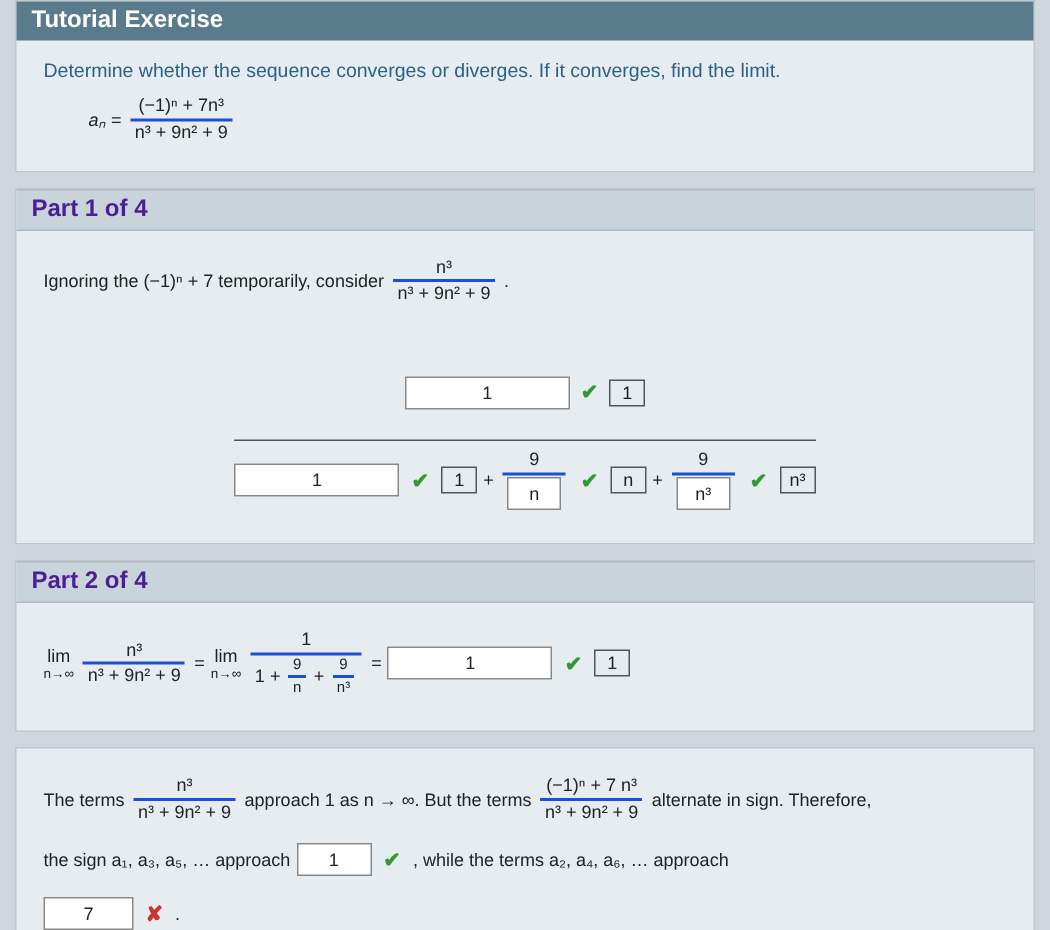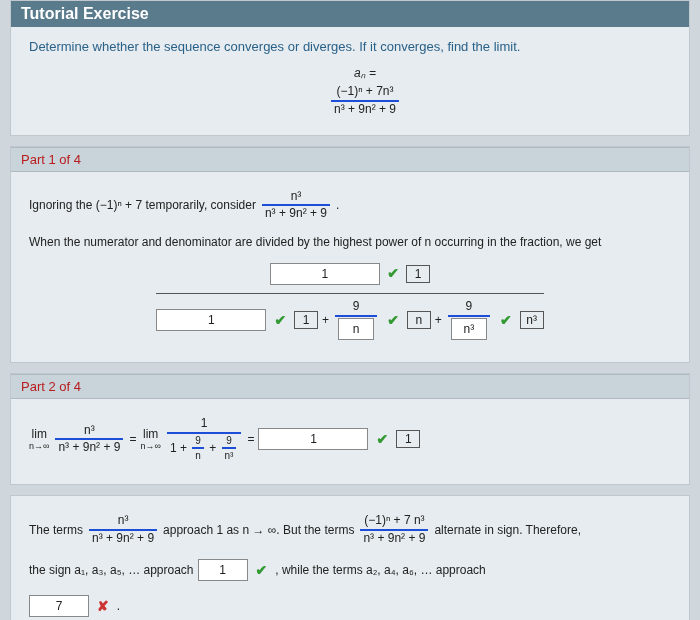--- a/index.html
+++ b/index.html
@@ -41,24 +41,24 @@
     display: inline-block;
     vertical-align: middle;
     text-align: center;
     line-height: 1.15;
     margin: 0 2px;
   }
   .frac .num { display: block; border-bottom: 2px solid #1d4ed8; padding: 0 3px 1px 3px; text-align: center; }
   .frac .den { display: block; padding: 1px 3px 0 3px; }
   .part-label {
     background: #c8d3da;
-    color: #b91c1c;
-    font-weight: normal;
+    color: #4c1d95;
+    font-weight: bold;
     padding: 4px 10px;
-    font-size: 13px;
+    font-size: 16px;
     border-top: 1px solid #b0bac0;
     border-bottom: 1px solid #b0bac0;
   }
   .part-body {
     padding: 12px 18px 16px 18px;
   }
   .row { display: flex; align-items: center; flex-wrap: wrap; gap: 4px; margin: 6px 0; }
   .inputbox {
     display: inline-block;
     background: #fff;
@@ -75,21 +75,21 @@
     border: 1px solid #555;
     padding: 1px 4px;
     background: #e6ecef;
     min-width: 14px;
     text-align: center;
   }
   .check { color: #339933; font-weight: bold; font-size: 14px; display: inline-block; padding: 0 4px; }
   .cross { color: #cc3333; font-weight: bold; font-size: 14px; display: inline-block; padding: 0 4px; }
   .fracbox { display: inline-block; text-align: center; vertical-align: middle; }
   .fracbox .top, .fracbox .bot { display: block; }
-  .fracbox .top { border-bottom: 1px solid #555; padding-bottom: 8px; margin-bottom: 2px; }
+  .fracbox .top { border-bottom: 1px solid #555; padding-bottom: 20px; margin-bottom: 2px; margin-top: 34px; }
   .btn {
     display: inline-block;
     border: 1px solid #6a8a5a;
     background: #d8e6cf;
     color: #2a4a1a;
     padding: 2px 8px;
     font-size: 11px;
     text-decoration: underline;
     cursor: pointer;
   }
@@ -98,41 +98,40 @@
 </style>
 </head>
 <body>
 
 <div class="page">
 
   <div class="section">
     <div class="section-header">Tutorial Exercise</div>
     <div class="section-body">
       <div class="prompt">Determine whether the sequence converges or diverges. If it converges, find the limit.</div>
-      <div class="row" style="padding-left:30px;flex-direction:column;">
+      <div class="row" style="padding-left:30px;">
         <span style="font-style:italic;">aₙ =</span>
         <span class="frac">
           <span class="num">(−1)ⁿ + 7n³</span>
           <span class="den">n³ + 9n² + 9</span>
         </span>
       </div>
     </div>
   </div>
 
   <div class="section">
     <div class="part-label">Part 1 of 4</div>
     <div class="part-body">
       <div class="row">
         <span>Ignoring the  (−1)ⁿ + 7  temporarily, consider</span>
         <span class="frac">
           <span class="num">n³</span>
           <span class="den">n³ + 9n² + 9</span>
         </span>.
       </div>
-      <div class="linespace">When the numerator and denominator are divided by the highest power of n occurring in the fraction, we get</div>
 
       <div class="linespace center-block">
         <div class="fracbox">
           <span class="top">
             <span class="inputbox">1</span>
             <span class="check">✔</span>
             <span class="labelbox">1</span>
           </span>
           <span class="bot">
             <span class="row" style="justify-content:center;">

